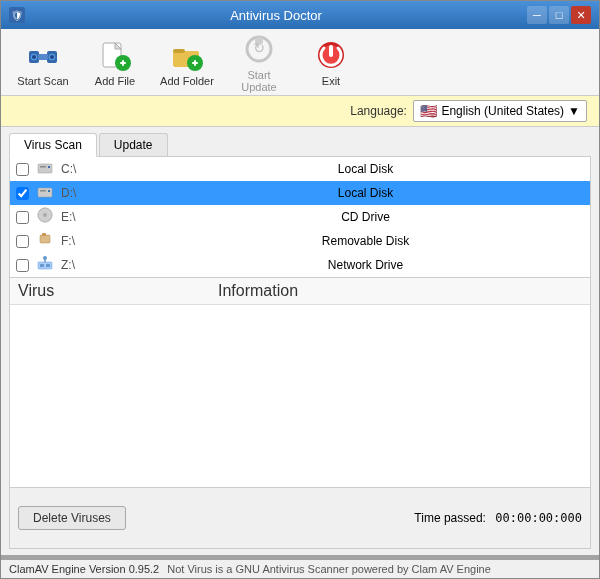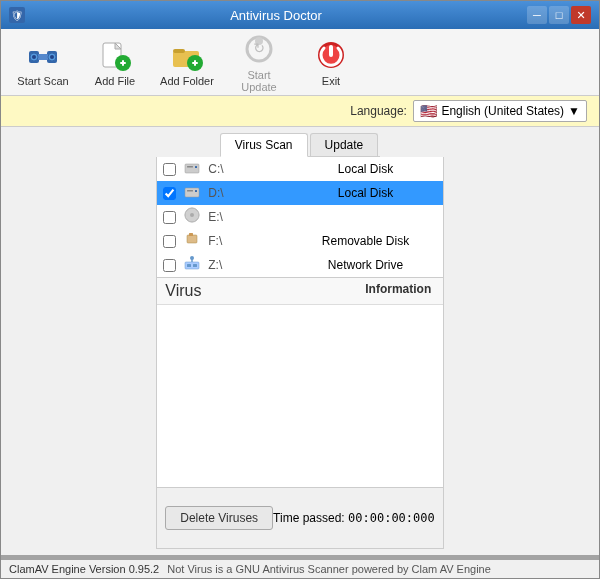--- a/index.html
+++ b/index.html
@@ -129,21 +129,20 @@
     }
     .flag {
       font-size: 14px;
     }
     .content {
       flex: 1;
       display: flex;
       flex-direction: column;
       padding: 6px 8px;
       overflow: hidden;
-      align-items: center;
     }
     .tabs {
       display: flex;
       border-bottom: 1px solid #ccc;
       margin-bottom: 0;
     }
     .tab {
       padding: 4px 14px;
       border: 1px solid #ccc;
       border-bottom: none;
@@ -218,22 +217,22 @@
       background: #f8f8f8;
     }
     .virus-col-virus {
       width: 200px;
       font-size: 16px;
       font-weight: normal;
       color: #333;
     }
     .virus-col-info {
       flex: 1;
-      font-size: 12px;
-      font-weight: bold;
+      font-size: 16px;
+      font-weight: normal;
       color: #333;
     }
     .virus-body {
       flex: 1;
       background: white;
       overflow-y: auto;
     }
     .bottom-bar {
       display: flex;
       align-items: center;
@@ -416,20 +415,21 @@
         <div class="drive-row">
           <input type="checkbox" style="">
           <span class="drive-icon">
             <svg width="18" height="18" viewBox="0 0 18 18">
               <ellipse cx="9" cy="9" rx="7" ry="7" fill="#d0d0d0" stroke="#999" stroke-width="0.5"></ellipse>
               <ellipse cx="9" cy="9" rx="2" ry="2" fill="#aaa"></ellipse>
               <ellipse cx="9" cy="9" rx="7" ry="7" fill="none" stroke="#bbb" stroke-width="1"></ellipse>
             </svg>
           </span>
           <span class="drive-name">E:\</span>
+          <span class="drive-type">CD Drive</span>
         </div>
 
         <div class="drive-row">
           <input type="checkbox" style="">
           <span class="drive-icon">
             <svg width="18" height="18" viewBox="0 0 18 18">
               <rect x="4" y="5" width="10" height="8" rx="1" fill="#ddbb88" stroke="#aa8844" stroke-width="0.5"></rect>
               <rect x="6" y="3" width="4" height="3" rx="0.5" fill="#cc9955"></rect>
             </svg>
           </span>
@@ -459,21 +459,21 @@
           <span class="virus-col-info">Information</span>
         </div>
         <div class="virus-body">
         </div>
       </div>
 
       <div class="bottom-bar">
         <button class="delete-btn">Delete Viruses</button>
         <div>
           <span>Time passed:</span>
-          <span style="font-family: monospace;">00:00:00:000</span>
+          <span style="margin-left:6px; font-family: monospace;">00:00:00:000</span>
         </div>
       </div>
     </div>
   </div>
 
   <div class="status-bar">
     <span class="status-version">ClamAV Engine Version 0.95.2</span>
     <span class="status-info">Not Virus is a GNU Antivirus Scanner powered by Clam AV Engine</span>
   </div>
 </div>

